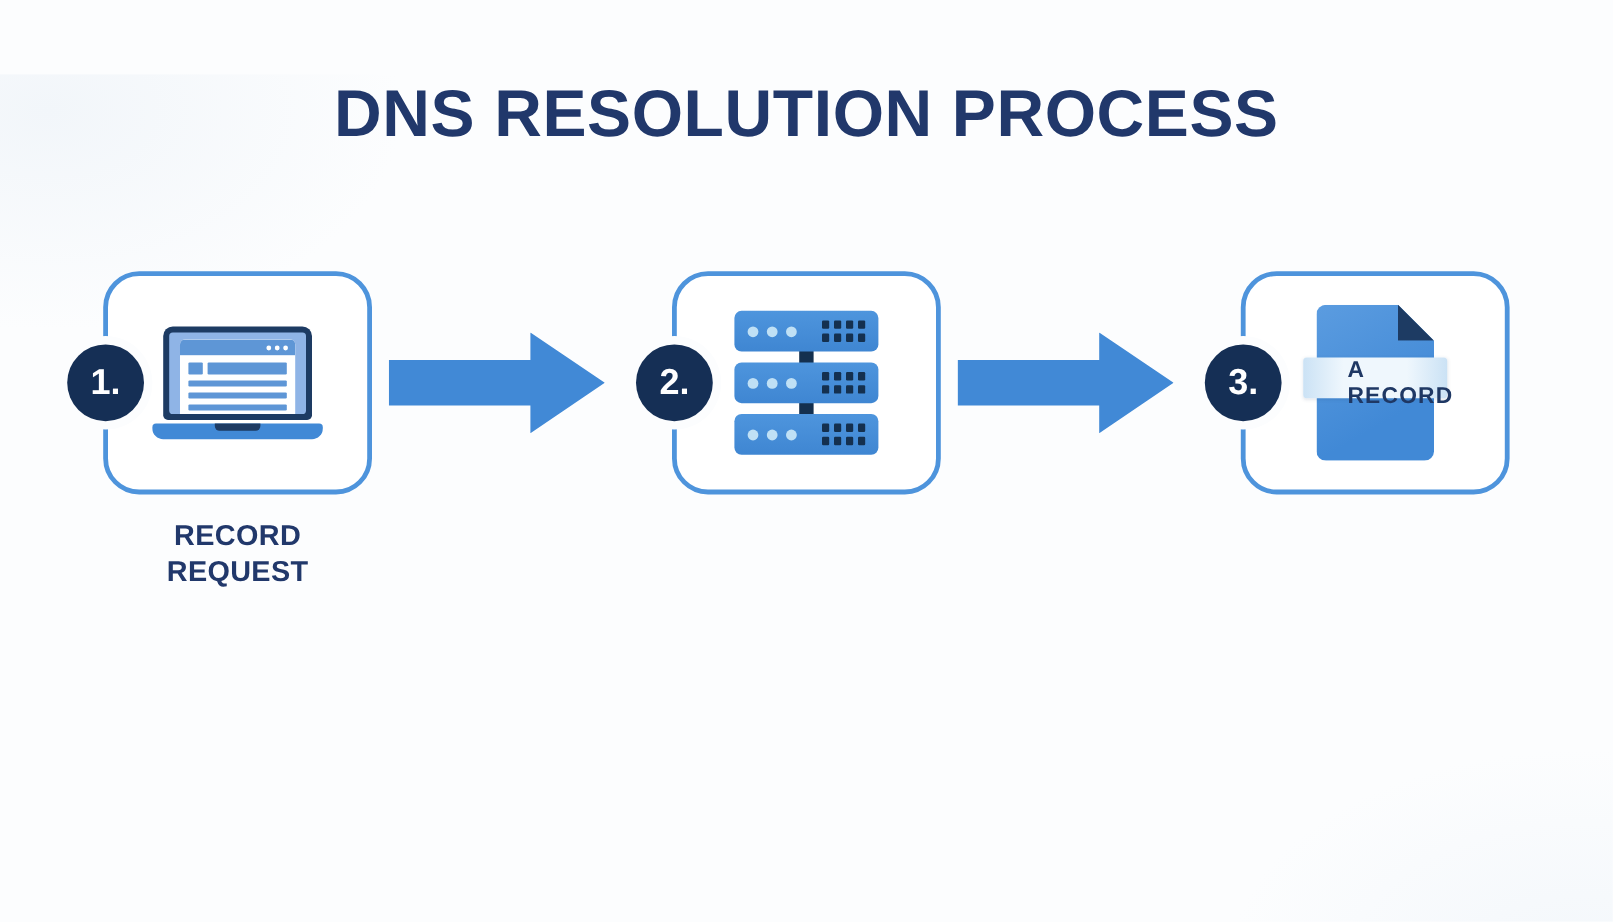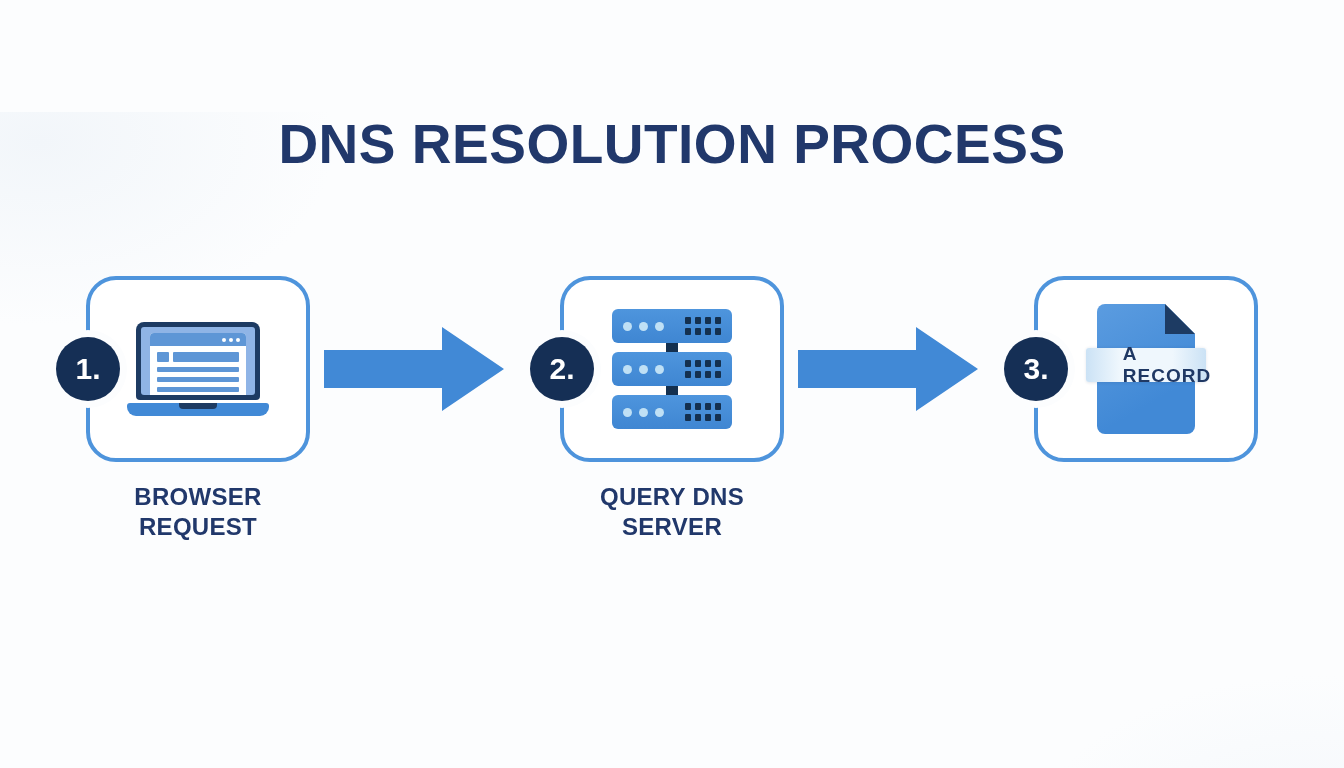--- a/index.html
+++ b/index.html
@@ -11,21 +11,21 @@
   .canvas {
     position: relative;
     width: 1344px;
     height: 768px;
     background:
       radial-gradient(ellipse 420px 260px at 3% 4%, #F2F6FA 0%, rgba(242,246,250,0) 70%),
       radial-gradient(ellipse 420px 260px at 98% 97%, #F3F7FB 0%, rgba(243,247,251,0) 70%),
       #FCFDFE;
   }
   .title {
-    margin-top: 112px;
+    margin-top: 62px;
     text-align: center;
     font-size: 55px;
     font-weight: 700;
     letter-spacing: 0.5px;
     color: #21386B;
   }
   .flow {
     margin-top: 100px;
     display: flex;
     justify-content: center;
@@ -181,21 +181,20 @@
   }
   .doc-banner {
     position: absolute;
     left: -11px; right: -11px;
     top: 50%;
     transform: translateY(-62%);
     height: 34px;
     background: linear-gradient(90deg, #CBE2F5 0%, #EFF7FD 28%, #EFF7FD 72%, #CBE2F5 100%);
     border-radius: 3px;
     display: flex;
-    align-items: center;
     justify-content: center;
     font-size: 19px;
     font-weight: 700;
     letter-spacing: 1px;
     color: #1F3864;
     box-shadow: 0 1px 3px rgba(30,56,100,0.12);
     padding-left: 42px;
   }
 </style>
 </head>
@@ -230,21 +229,21 @@
                 <div class="b-line"></div>
 
               </div>
             </div>
           </div>
           <div class="lap-base">
             <div class="lap-notch"></div>
           </div>
         </div>
       </div>
-      <div class="step-label">BROWSER
+      <div class="step-label">RECORD
 REQUEST</div>
     </div>
 
     <svg class="arrow-svg" width="180" height="84" viewBox="0 0 180 84">
       <polygon points="0,23 118,23 118,0 180,42 118,84 118,61 0,61" fill="#4189D6"></polygon>
     </svg>
 
     <div class="step">
       <div class="step-box">
         <div class="badge">
@@ -298,22 +297,20 @@
                 <span class="s-vent"></span>
                 <span class="s-vent"></span>
               <span class="s-vent"></span>
                 <span class="s-vent"></span>
                 <span class="s-vent"></span>
                 <span class="s-vent"></span>
             </div>
           </div>
         </div>
       </div>
-      <div class="step-label">QUERY DNS
-SERVER</div>
     </div>
 
     <svg class="arrow-svg" width="180" height="84" viewBox="0 0 180 84">
       <polygon points="0,23 118,23 118,0 180,42 118,84 118,61 0,61" fill="#4189D6"></polygon>
     </svg>
 
     <div class="step">
       <div class="step-box">
         <div class="badge">
           <span>3.</span>

